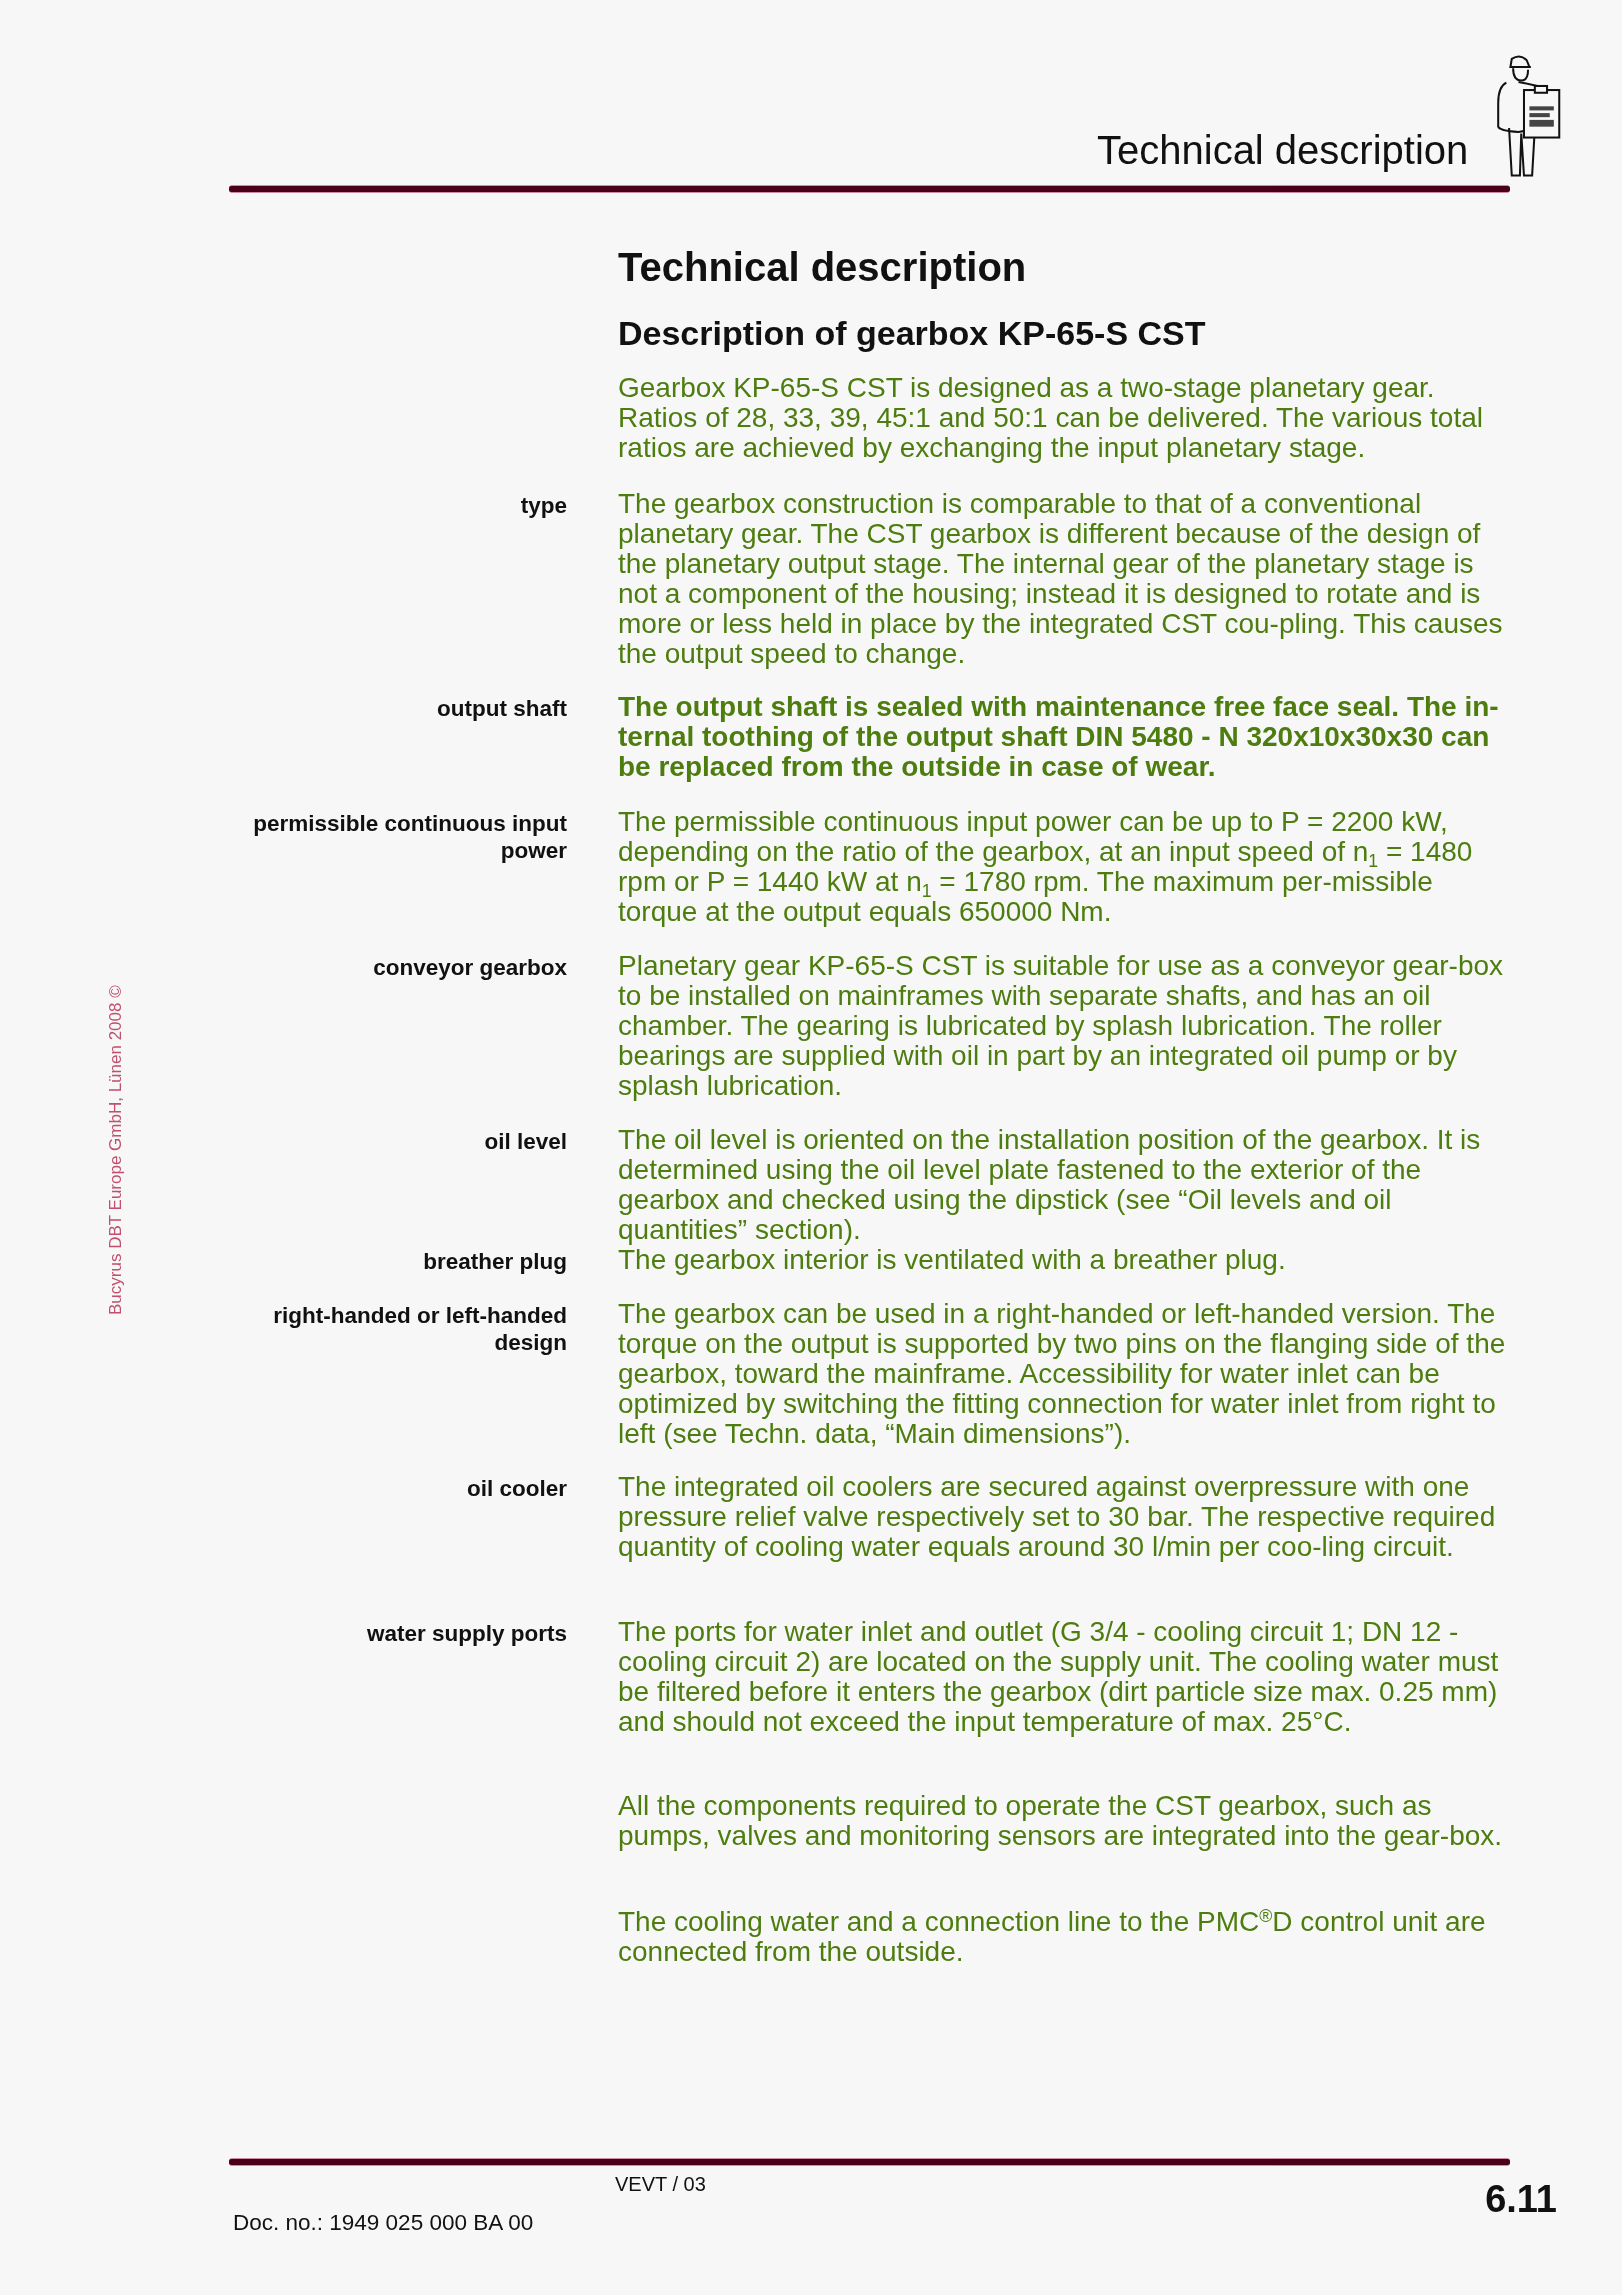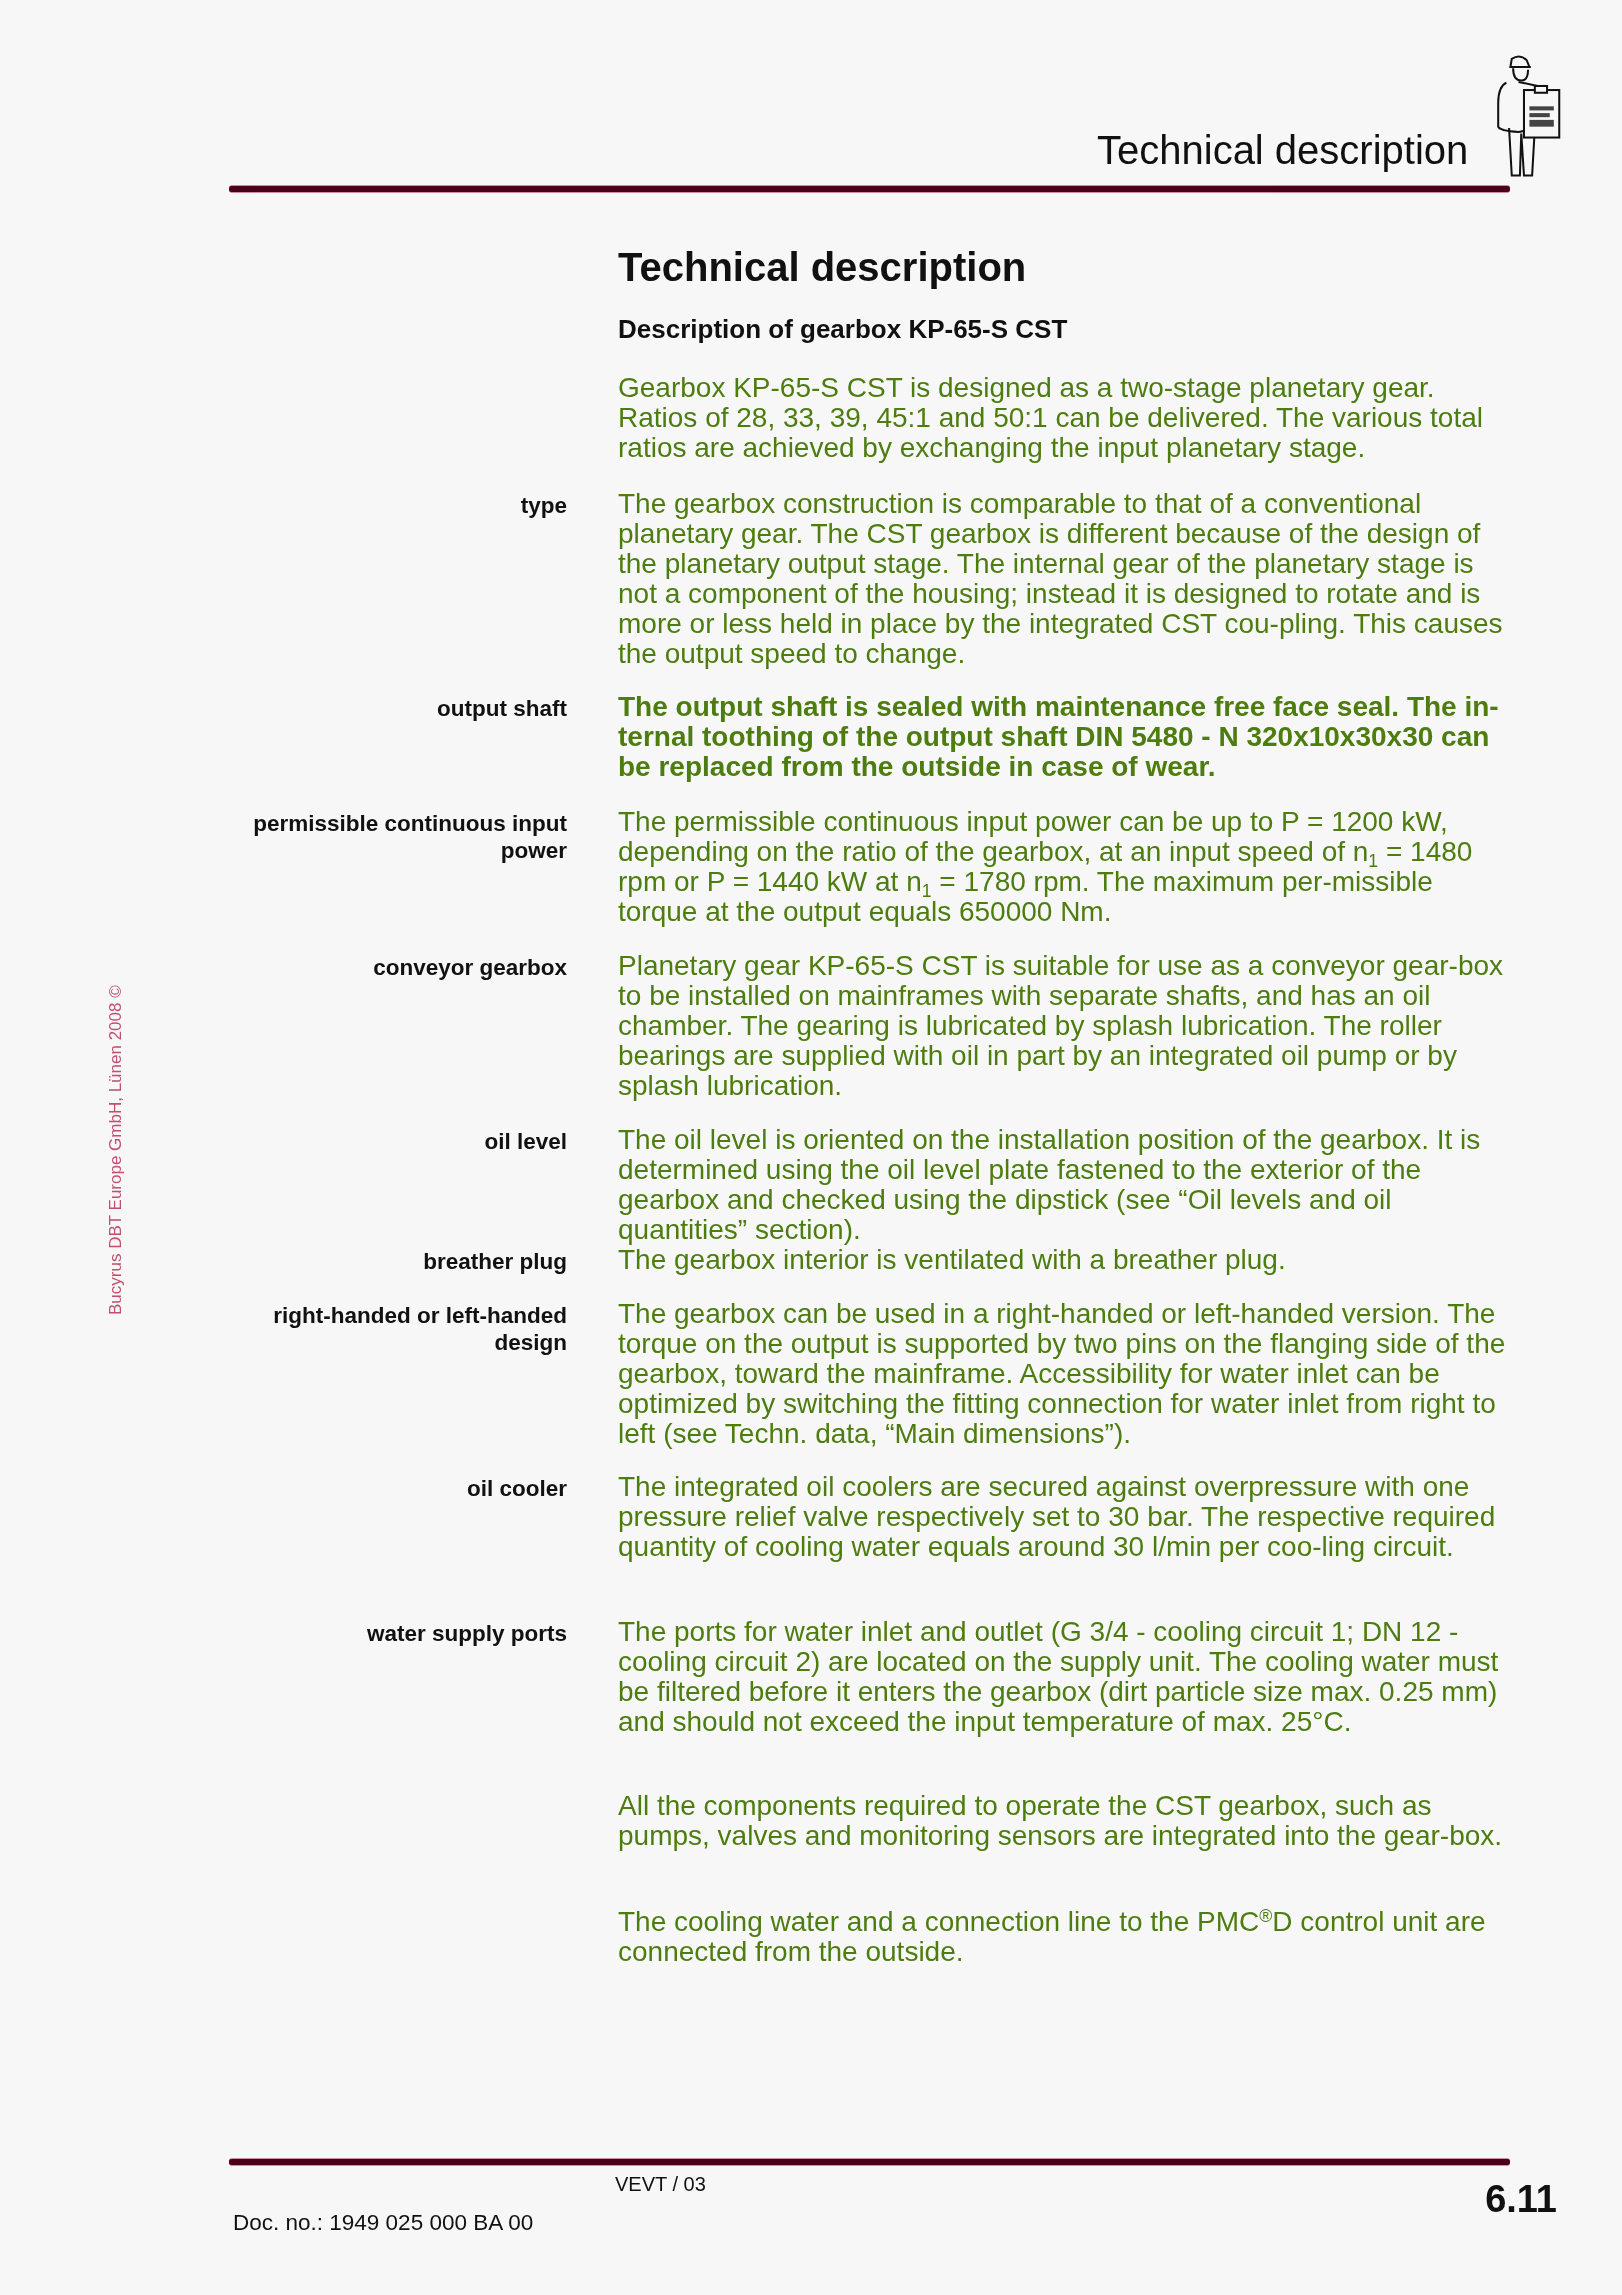--- a/index.html
+++ b/index.html
@@ -25,21 +25,21 @@
     transform: rotate(-90deg); transform-origin: left top;
     font-size: 17px; color: #c0506e; white-space: nowrap;
   }
   .content { position: absolute; left: 0; top: 0; width: 1622px; }
   .h1 {
     position: absolute; left: 618px; top: 245px;
     font-size: 40px; font-weight: bold; white-space: nowrap;
   }
   .h2 {
     position: absolute; left: 618px; top: 314px;
-    font-size: 26px; font-weight: bold; white-space: nowrap;
+    font-size: 34px; font-weight: bold; white-space: nowrap;
   }
   .block { position: absolute; left: 0; width: 1622px; }
   .label {
     position: absolute; right: calc(1622px - 567px); width: 368px; top: 4.1px;
     text-align: right; font-size: 22.5px; font-weight: bold; line-height: 26.6px;
   }
   .para {
     position: absolute; left: 618px; width: 893px;
     font-size: 28px; line-height: 30px; color: #4d7c0f;
   }
@@ -93,21 +93,21 @@
     <div class="para" style="top:0;">The gearbox construction is comparable to that of a conventional planetary gear. The CST gearbox is different because of the design of the planetary output stage. The internal gear of the planetary stage is not a component of the housing; instead it is designed to rotate and is more or less held in place by the integrated CST cou-pling. This causes the output speed to change.</div>
   </div>
 
   <div class="block" style="top:692px;">
     <div class="label">output shaft</div>
     <div class="para" style="top:0;font-weight:bold;">The output shaft is sealed with maintenance free face seal. The in-ternal toothing of the output shaft DIN 5480 - N 320x10x30x30 can be replaced from the outside in case of wear.</div>
   </div>
 
   <div class="block" style="top:807px;">
     <div class="label">permissible continuous input power</div>
-    <div class="para" style="top:0;"><span>The permissible continuous input power can be up to P = 1200 kW, depending on the ratio of the gearbox, at an input speed of n</span><sub>1</sub><span> = 1480 rpm or P = 1440 kW at n</span><sub>1</sub><span> = 1780 rpm. The maximum per-missible torque at the output equals 650000 Nm.</span></div>
+    <div class="para" style="top:0;"><span>The permissible continuous input power can be up to P = 2200 kW, depending on the ratio of the gearbox, at an input speed of n</span><sub>1</sub><span> = 1480 rpm or P = 1440 kW at n</span><sub>1</sub><span> = 1780 rpm. The maximum per-missible torque at the output equals 650000 Nm.</span></div>
   </div>
 
   <div class="block" style="top:951px;">
     <div class="label">conveyor gearbox</div>
     <div class="para" style="top:0;">Planetary gear KP-65-S CST is suitable for use as a conveyor gear-box to be installed on mainframes with separate shafts, and has an oil chamber. The gearing is lubricated by splash lubrication. The roller bearings are supplied with oil in part by an integrated oil pump or by splash lubrication.</div>
   </div>
 
   <div class="block" style="top:1125px;">
     <div class="label">oil level</div>
     <div class="para" style="top:0;">The oil level is oriented on the installation position of the gearbox. It is determined using the oil level plate fastened to the exterior of the gearbox and checked using the dipstick (see “Oil levels and oil quantities” section).</div>

